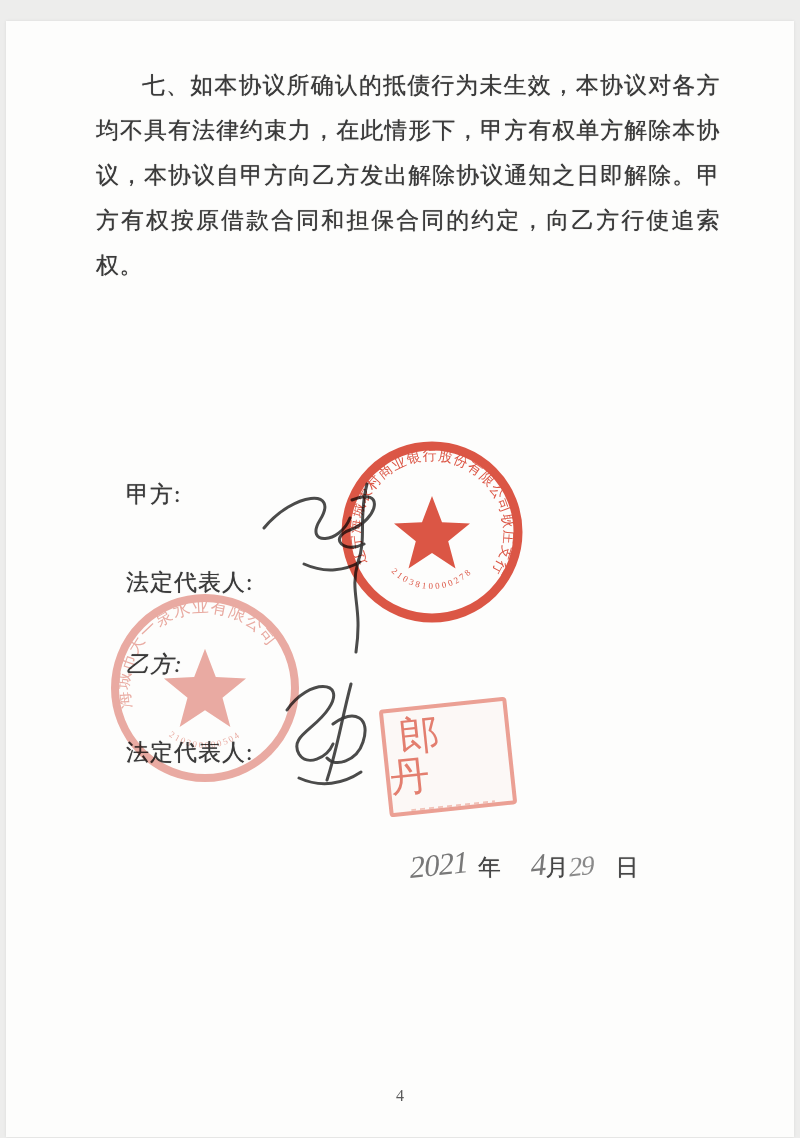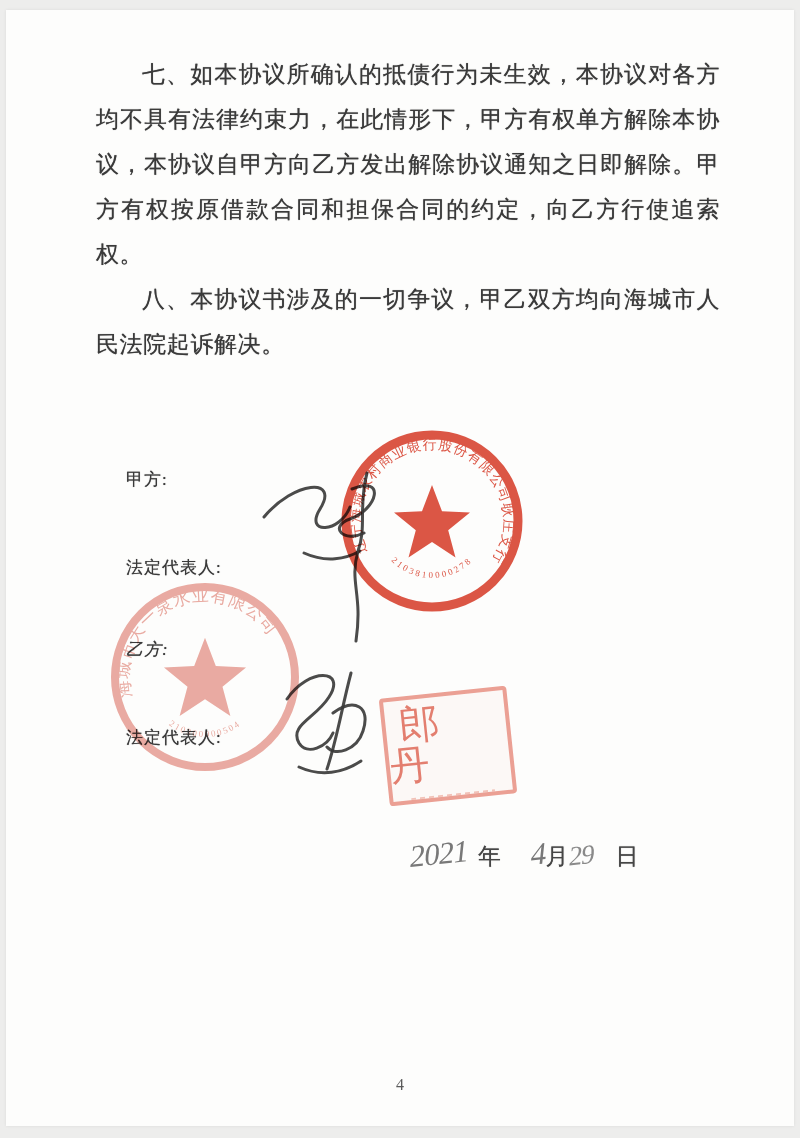--- a/index.html
+++ b/index.html
@@ -3,41 +3,41 @@
 <meta charset="utf-8">
 <style>
   html,body{margin:0;padding:0;}
   body{
     width:800px;height:1138px;
     background:#ededec;
     font-family:"Liberation Serif","DejaVu Serif",serif;
     position:relative;overflow:hidden;
   }
   .scan-page{
-    position:absolute;left:6px;top:10px;width:788px;height:1116px;
+    position:absolute;left:6px;top:21px;width:788px;height:1116px;
     background:#fdfdfc;
     box-shadow:0 0 3px rgba(0,0,0,.08);
   }
   
   .text-block{
     position:absolute;left:90px;top:42px;width:624px;
   }
   .text-block p{
     margin:0;
     text-indent:2em;
     font-size:23px;
     line-height:45px;
     letter-spacing:.6px;
     color:#3a3a3a;
     text-shadow:0 0 .7px rgba(64,64,64,.85);
     text-align:justify;
   }
   .label{
     position:absolute;
-    font-size:17px;
+    font-size:23px;
     color:#3a3a3a;
     letter-spacing:1px;
     text-shadow:0 0 .7px rgba(64,64,64,.85);
     z-index:2;
   }
   
   .stamp{position:absolute;mix-blend-mode:multiply;z-index:4;}
   .stamp-a{left:326px;top:411px;opacity:.88;}
   .stamp-b{left:94px;top:562px;opacity:.52;}
   .sig{position:absolute;mix-blend-mode:multiply;z-index:5;}
@@ -81,21 +81,20 @@
   }
   .seal-arc{letter-spacing:1px;}
 </style>
 </head>
 <body>
 
 <div class="scan-page">
 
   <div class="text-block">
     <p>七、如本协议所确认的抵债行为未生效，本协议对各方均不具有法律约束力，在此情形下，甲方有权单方解除本协议，本协议自甲方向乙方发出解除协议通知之日即解除。甲方有权按原借款合同和担保合同的约定，向乙方行使追索权。</p>
-    <p>八、本协议书涉及的一切争议，甲乙双方均向海城市人民法院起诉解决。</p>
   </div>
 
   <div class="label" style="left:120px;top:458px;">甲方:</div>
   <div class="label" style="left:120px;top:546px;">法定代表人:</div>
   <div class="label" style="left:120px;top:628px;font-style:italic;">乙方:</div>
   <div class="label" style="left:120px;top:716px;">法定代表人:</div>
 
   <svg class="stamp stamp-a" width="200" height="200" viewBox="0 0 200 200">
     <circle cx="100" cy="100" r="86" fill="none" stroke-width="9" stroke="#d93f2c"></circle>
     <polygon transform="translate(100,104)" points="0,-40 10,-13.8 38,-12.4 16.2,5.3 23.5,32.4 0,17 -23.5,32.4 -16.2,5.3 -38,-12.4 -10,-13.8" fill="#d93f2c"></polygon>

